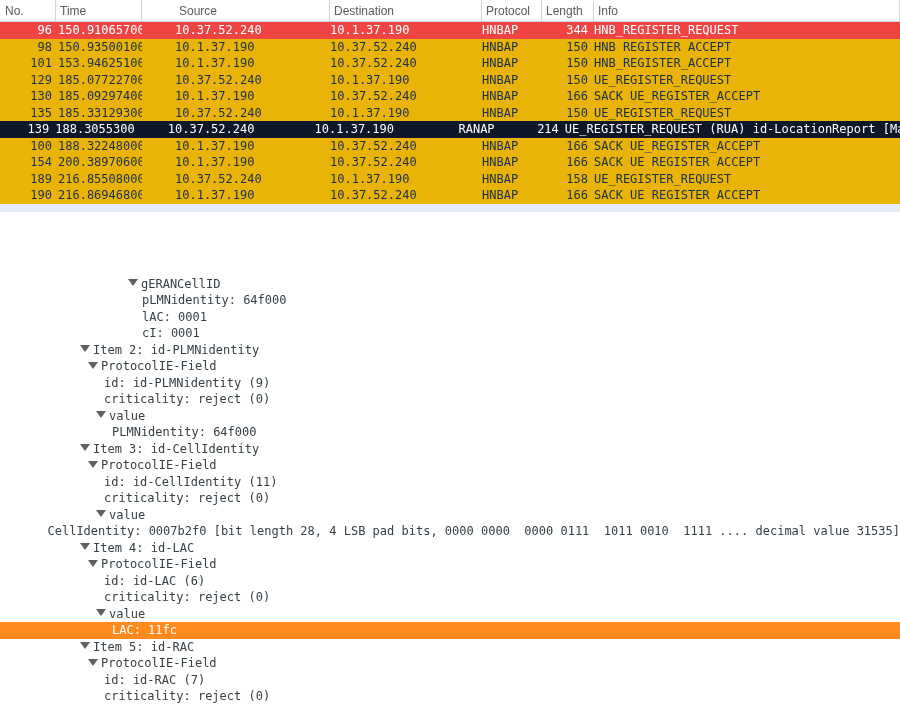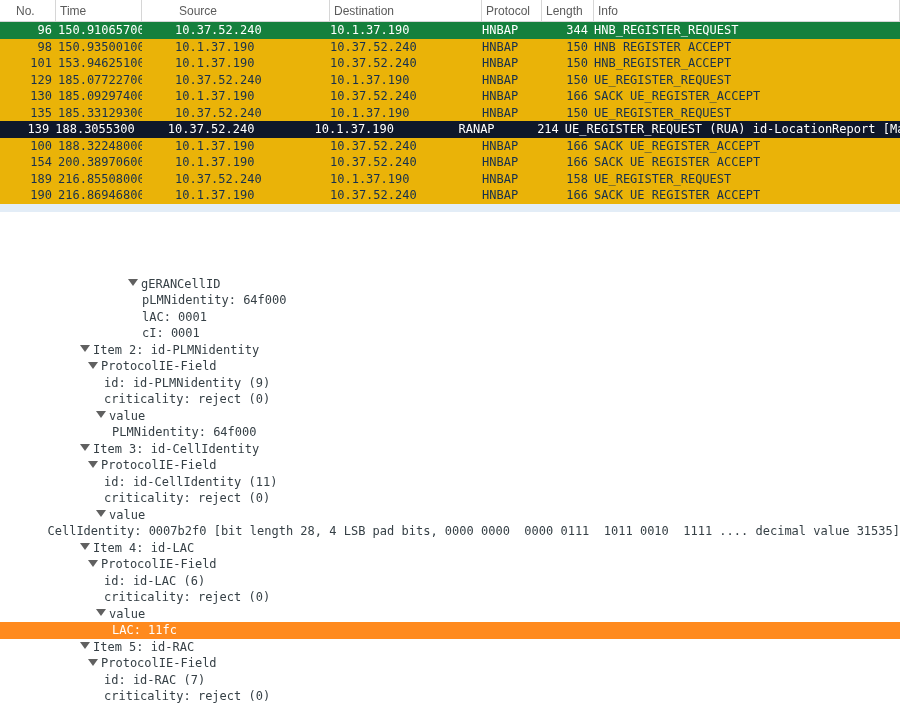--- a/index.html
+++ b/index.html
@@ -26,30 +26,30 @@
   }
   .hdr-row > div { border-right: 1px solid #d6d6d6; height:100%; display:flex; align-items:center; padding-left:4px; }
   .pkt-row {
     display: flex;
     height: 16.5px;
     align-items: center;
     white-space: nowrap;
     overflow: hidden;
   }
   .col-no   { width: 56px;  text-align: right; padding-right: 4px; }
-  .hdr-row .col-no { text-align:center; padding-left:16px; }
+  .hdr-row .col-no { text-align:center; padding-left:5px; }
   .col-time { width: 86px;  padding-left: 2px; overflow:hidden;}
   .col-src  { width: 155px; padding-left: 0px; margin-left: 33px; }
   .col-dst  { width: 152px; padding-left: 0px; }
   .col-proto{ width: 60px; padding-left: 0px; }
   .col-len  { width: 52px;  text-align: right; padding-right: 6px; }
   .hdr-row .col-len{ text-align:left; }
   .col-info { flex: 1 1 auto; padding-left: 0px; overflow:hidden;}
   .row-normal   { background: #eab308; color:#16304e; }
-  .row-orange   { background: #15803d; color:#ffffff; }
+  .row-orange   { background: #ef4444; color:#ffffff; }
   .row-selected { background: #0f172a; color:#ffffff; }
   .list-tail { background:#e3edf7; height:8px;}
 
   
   .gap { height:60px; background:#ffffff; }
 
   
   .details { padding: 4px 0 8px 0; font-family:"DejaVu Sans Mono",Menlo,Consolas,monospace;}
   .line { white-space: pre; height:16.5px; display:flex; align-items:center;padding-left:32px; }
   .triangle {

